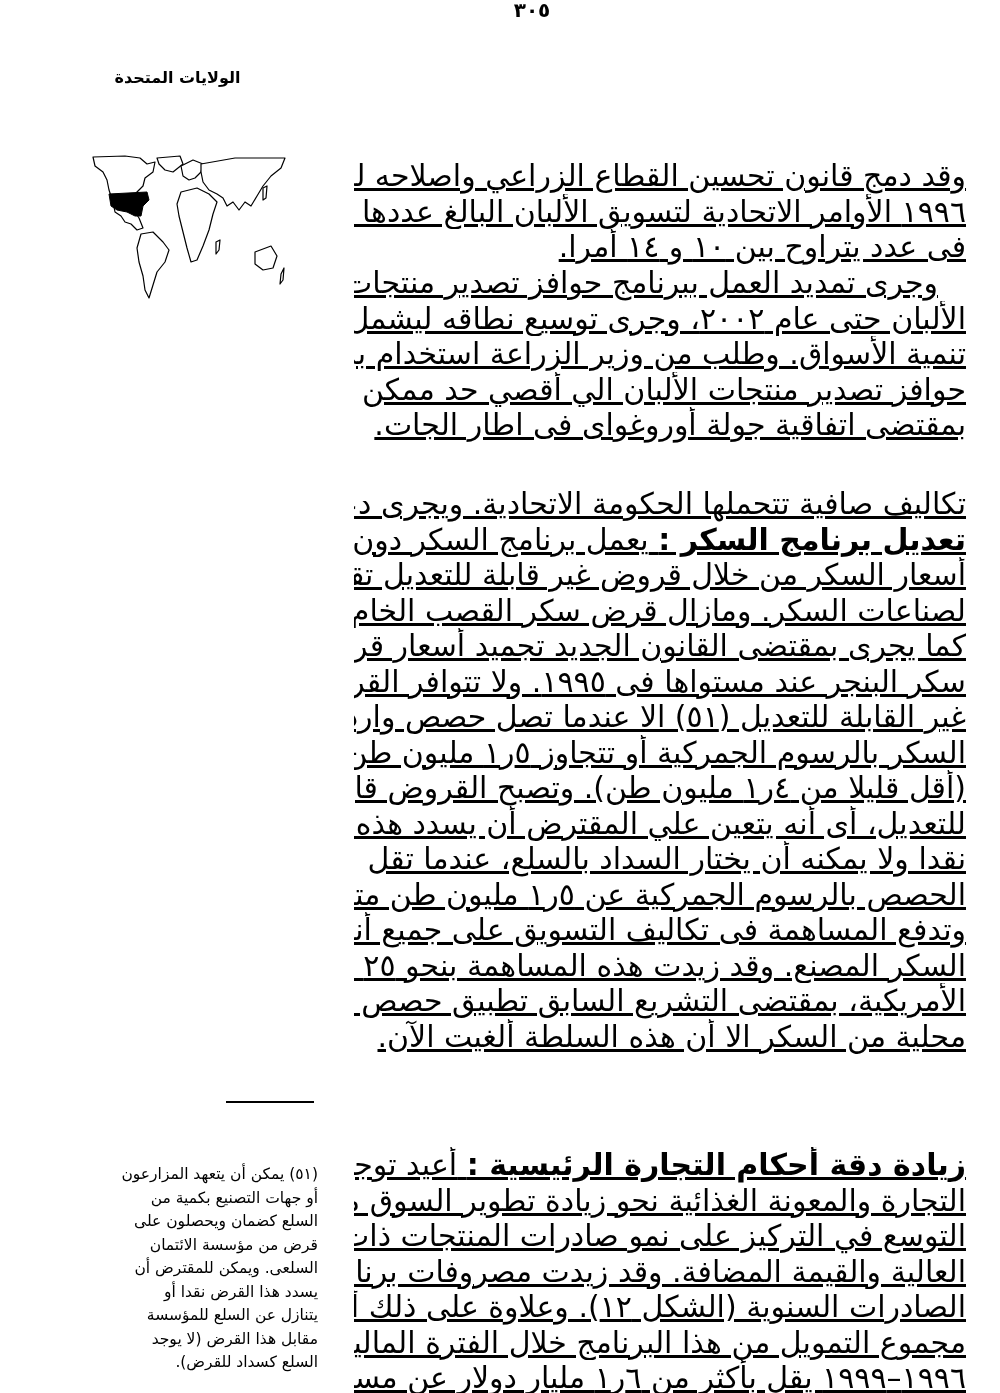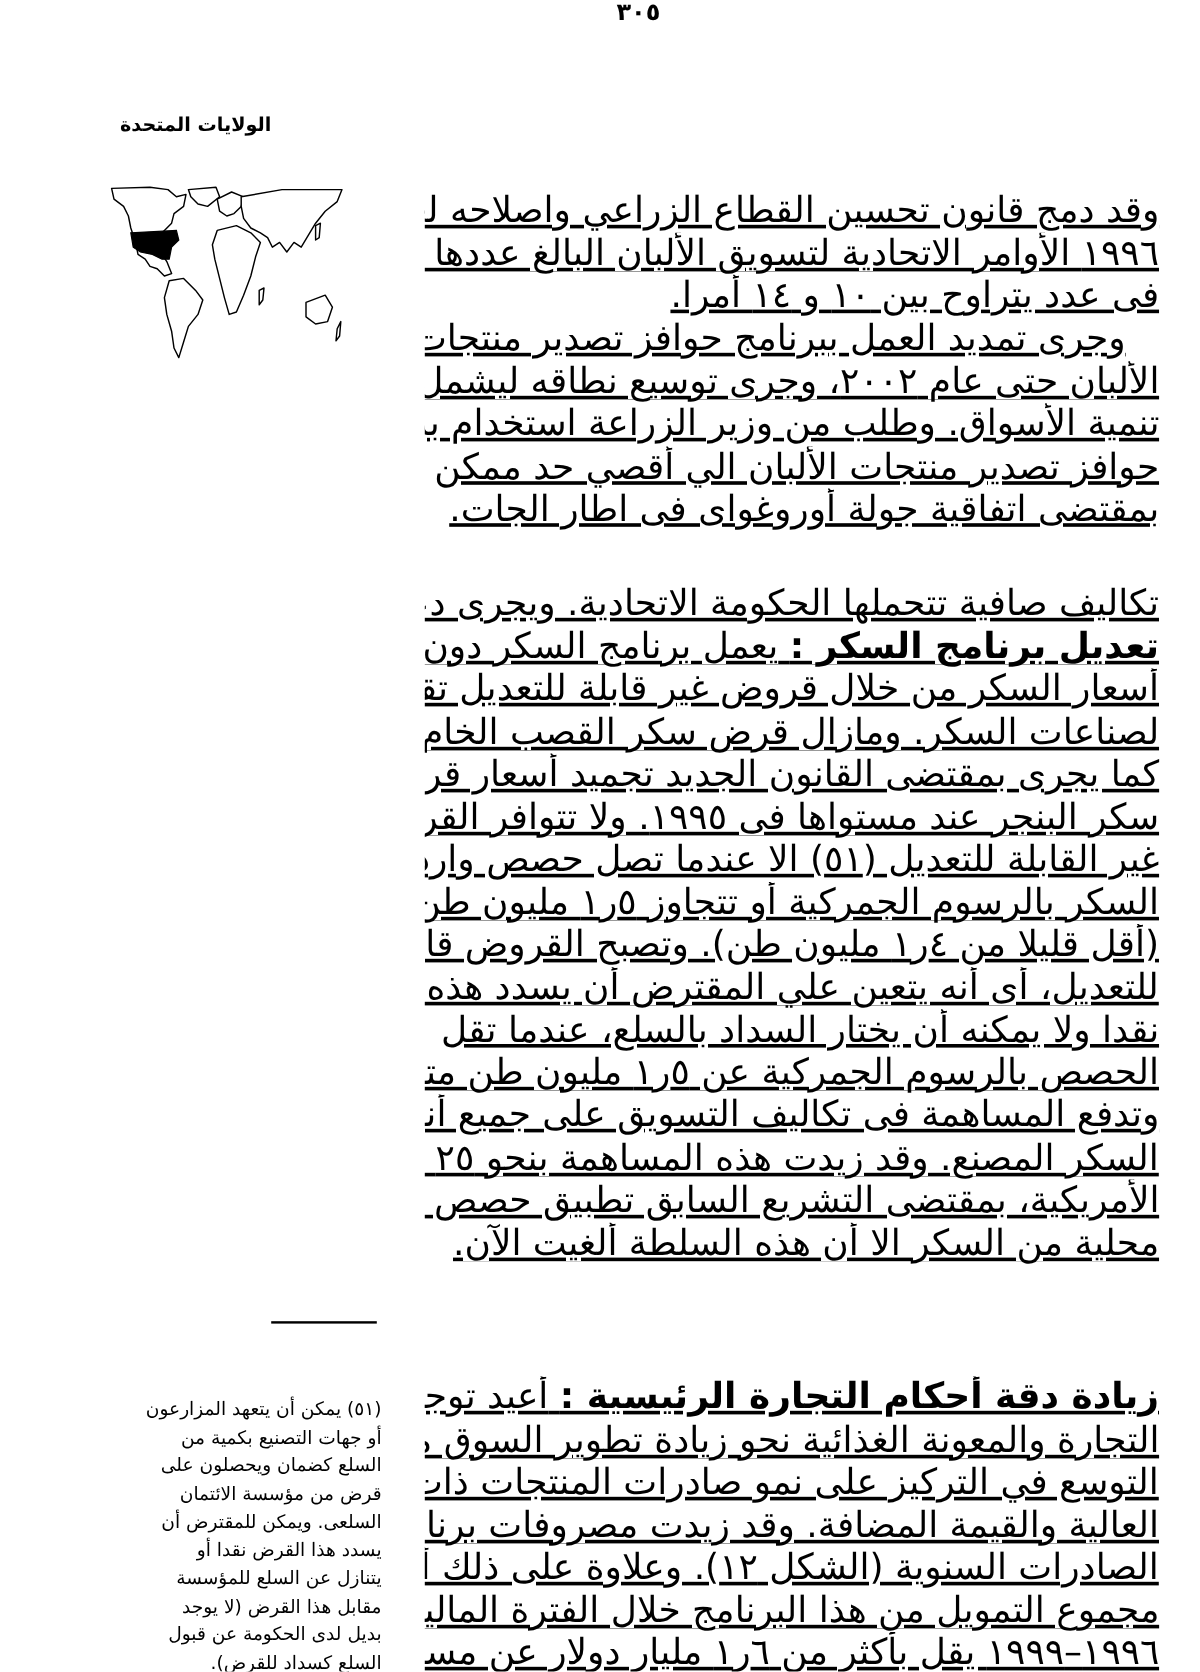--- a/index.html
+++ b/index.html
@@ -5,21 +5,21 @@
   html, body { margin: 0; padding: 0; background: #ffffff; }
   body {
     width: 1000px; height: 1393px; position: relative; overflow: hidden;
     font-family: "DejaVu Sans", sans-serif; color: #000;
   }
   .page-number {
     position: absolute; top: 0; left: 0; width: 1000px; text-align: center;
     font-size: 20px; font-weight: bold; line-height: 20px; direction: rtl; padding-left: 32px;
   }
   .side-title {
-    position: absolute; top: 94px; left: 100px; width: 155px; text-align: left;
+    position: absolute; top: 68px; left: 100px; width: 155px; text-align: center;
     direction: rtl; font-size: 16px; font-weight: bold;
   }
   .map {
     position: absolute; top: 150px; left: 85px; width: 205px; height: 150px;
   }
   .main {
     position: absolute; left: 354px; width: 612px; direction: rtl;
     text-align: justify; text-align-last: right;
     font-size: 30px; line-height: 35.5px; text-decoration: underline;
   }
@@ -118,15 +118,14 @@
 
 <div class="footnotes">
   <span class="line">(٥١) يمكن أن يتعهد المزارعون</span>
   <span class="line">أو جهات التصنيع بكمية من</span>
   <span class="line">السلع كضمان ويحصلون على</span>
   <span class="line">قرض من مؤسسة الائتمان</span>
   <span class="line">السلعى. ويمكن للمقترض أن</span>
   <span class="line">يسدد هذا القرض نقدا أو</span>
   <span class="line">يتنازل عن السلع للمؤسسة</span>
   <span class="line">مقابل هذا القرض (لا يوجد</span>
-  <span class="line">بديل لدى الحكومة عن قبول</span>
   <span class="line">السلع كسداد للقرض).</span>
 </div>
 
 </body></html>

